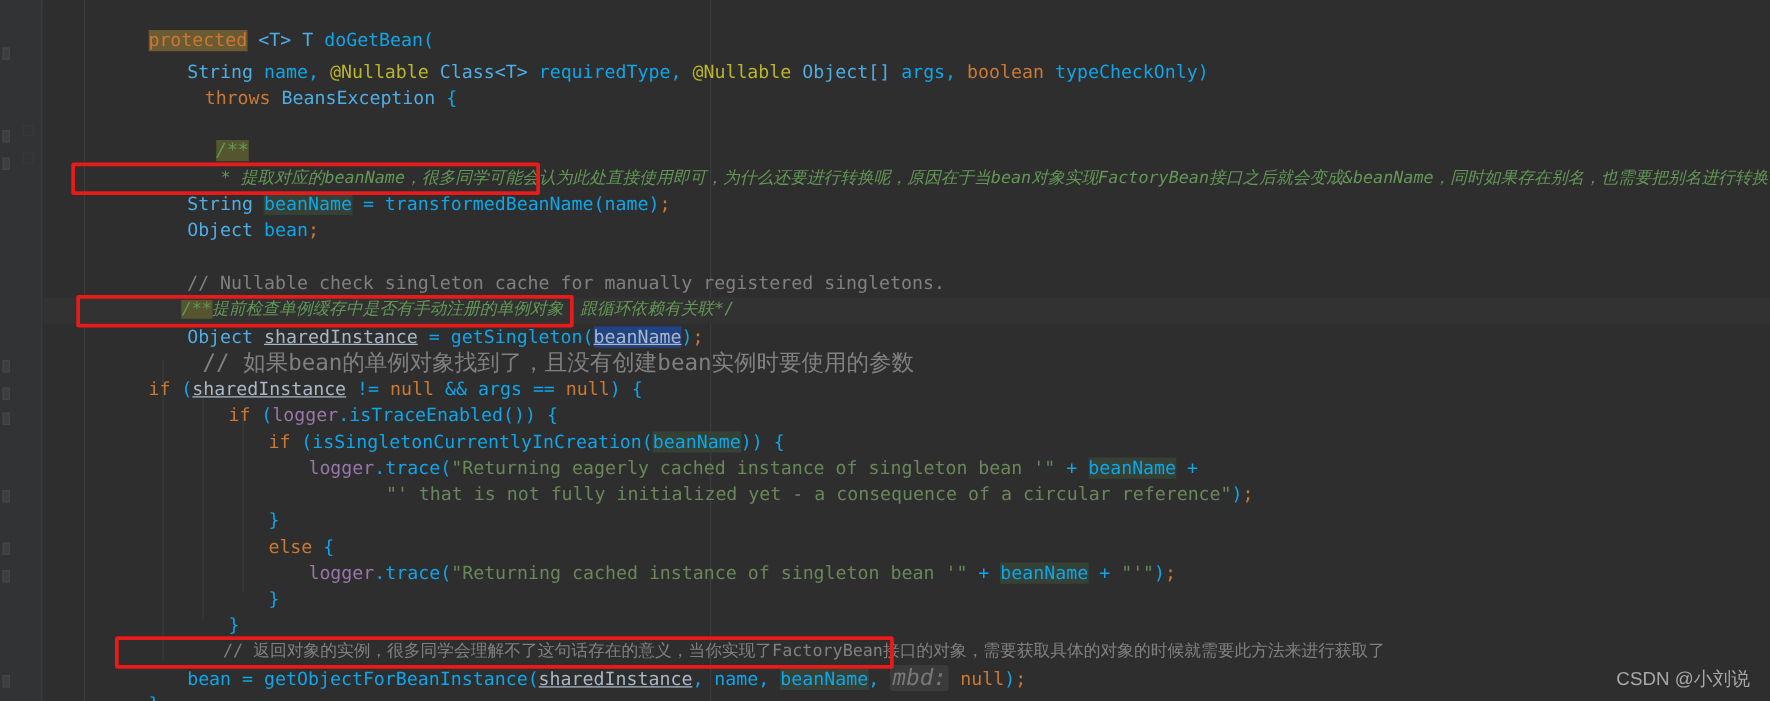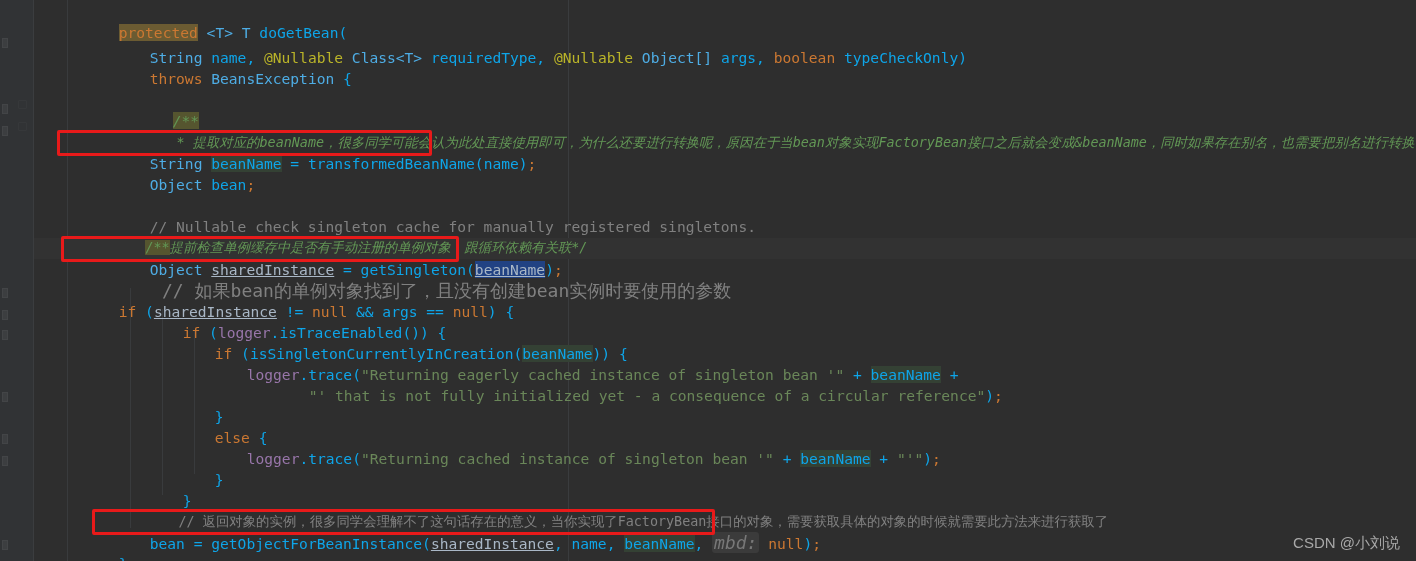--- a/index.html
+++ b/index.html
@@ -153,21 +153,21 @@
     <div class="caretline" style="top:238px"></div>
 
     <div class="line" style="top:1px; left:32px">
       <span class="kw hl-kw">protected</span><span> </span><span class="teal">&lt;T&gt;</span><span> </span><span class="teal">T</span><span> </span><span class="ident">doGetBean(</span>
     </div>
 
     <div class="line" style="top:26px; left:63px">
       <span class="teal">String</span><span> </span><span class="ident">name,</span><span> </span><span class="anno">@Nullable</span><span> </span><span class="teal">Class&lt;T&gt;</span><span> </span><span class="ident">requiredType,</span><span> </span><span class="anno">@Nullable</span><span> </span><span class="teal">Object[]</span><span> </span><span class="ident">args,</span><span> </span><span class="kw">boolean</span><span> </span><span class="ident">typeCheckOnly)</span>
     </div>
 
-    <div class="line" style="top:47px; left:63px">
+    <div class="line" style="top:47px; left:77px">
       <span class="kw">throws</span><span> </span><span class="teal">BeansException</span><span class="ident"> {</span>
     </div>
 
     <div class="line" style="top:89px; left:86px">
       <span class="jdoc hl-jdoc">/**</span>
     </div>
 
     <div class="line" style="top:111px; left:86px; font-size:13.4px;">
       <span class="jdoc"> * 提取对应的beanName，很多同学可能会认为此处直接使用即可，为什么还要进行转换呢，原因在于当bean对象实现FactoryBean接口之后就会变成&amp;beanName，同时如果存在别名，也需要把别名进行转换*/</span>
     </div>

